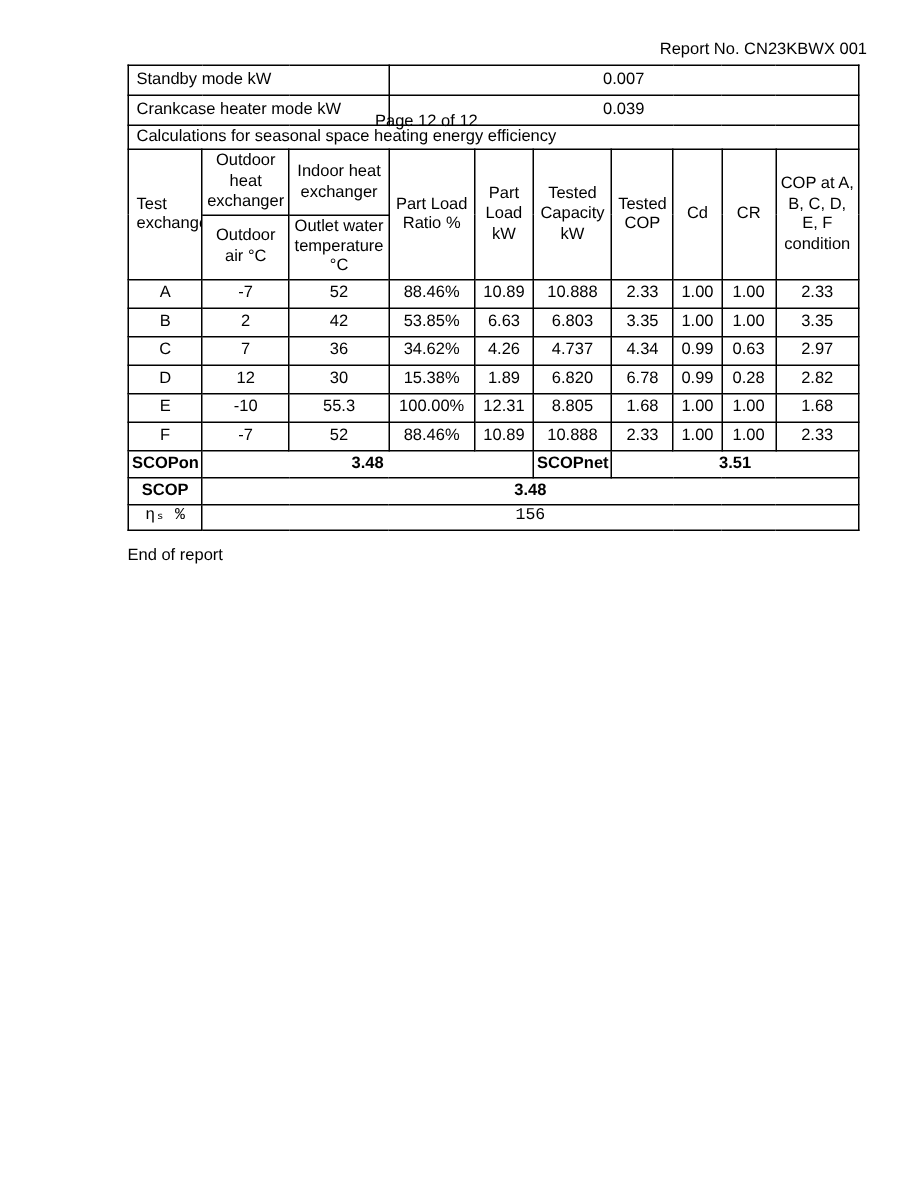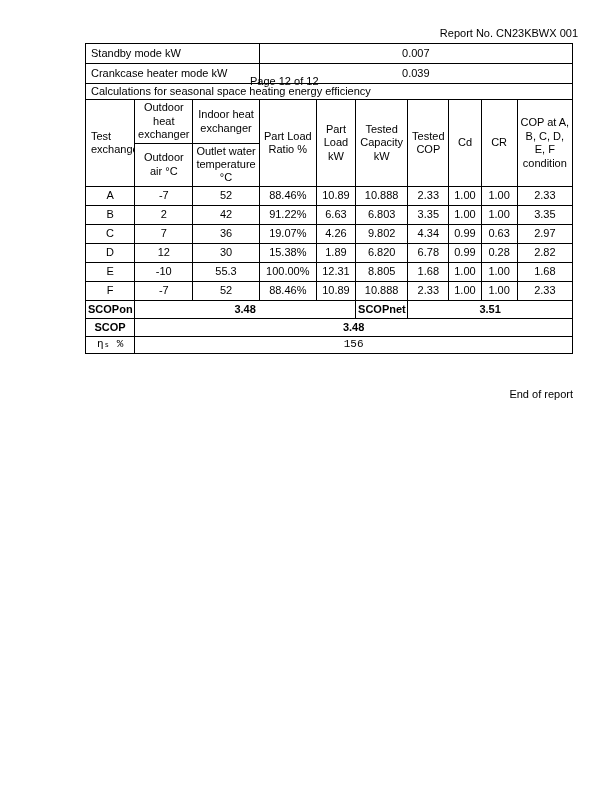--- a/index.html
+++ b/index.html
@@ -48,22 +48,21 @@
   tr.h20 { height: 20px; }
   tr.h16 { height: 16px; }
   tr.h42 { height: 42px; }
   tr.h41 { height: 41px; }
   tr.h19 { height: 19px; }
   tr.h18 { height: 18px; font-weight: bold; }
   tr.h17 { height: 17px; font-family: Liberation Mono, monospace; }
   .end-note {
     position: absolute;
     left: 85px; top: 364px; width: 488px;
-    text-align: right;
-    margin-top: 24px;
+    text-align: left;
   }
 </style>
 </head>
 <body>
 
 <div class="page-header-line">
   <span class="page-indicator">Page 12 of 12</span>
   <span class="report-number">Report No. CN23KBWX 001</span>
 </div>
 
@@ -117,35 +116,35 @@
       <td>10.888</td>
       <td>2.33</td>
       <td>1.00</td>
       <td>1.00</td>
       <td>2.33</td>
     </tr>
     <tr class="h19">
       <td>B</td>
       <td>2</td>
       <td>42</td>
-      <td>91.22%</td>
+      <td>53.85%</td>
       <td>6.63</td>
       <td>6.803</td>
       <td>3.35</td>
       <td>1.00</td>
       <td>1.00</td>
       <td>3.35</td>
     </tr>
     <tr class="h19">
       <td>C</td>
       <td>7</td>
       <td>36</td>
-      <td>19.07%</td>
+      <td>34.62%</td>
       <td>4.26</td>
-      <td>9.802</td>
+      <td>4.737</td>
       <td>4.34</td>
       <td>0.99</td>
       <td>0.63</td>
       <td>2.97</td>
     </tr>
     <tr class="h19">
       <td>D</td>
       <td>12</td>
       <td>30</td>
       <td>15.38%</td>

